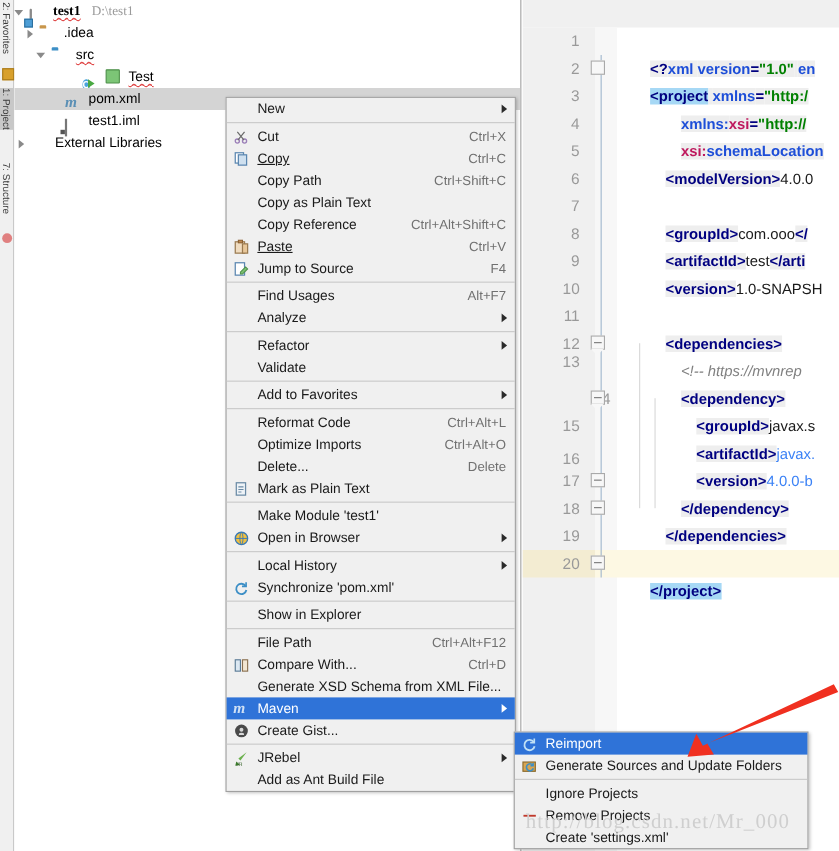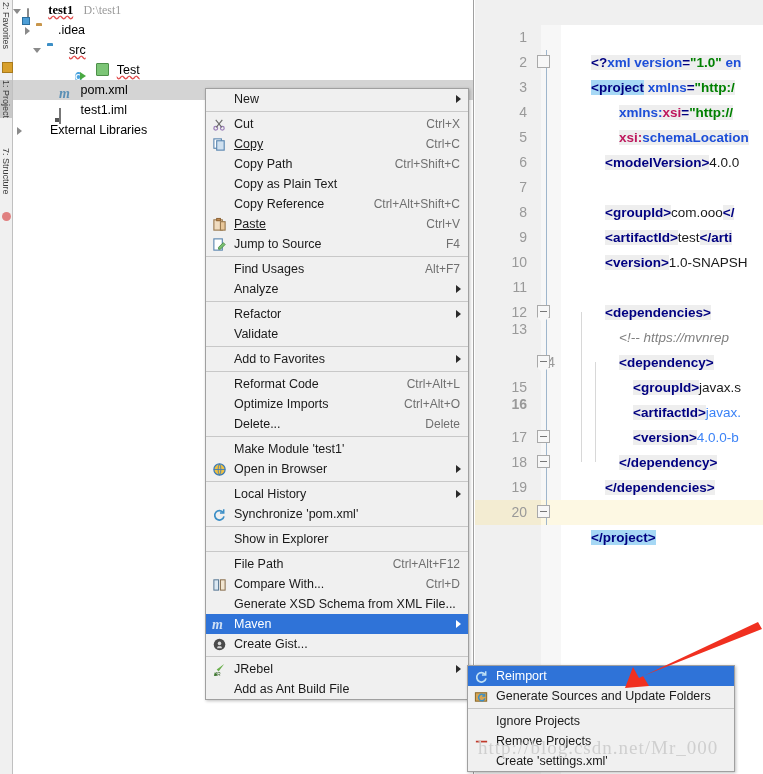--- a/index.html
+++ b/index.html
@@ -280,21 +280,21 @@
       <div class="ln" style="top:125px;">6</div>
       <div class="ln" style="top:150px;">7</div>
       <div class="ln" style="top:175px;">8</div>
       <div class="ln" style="top:200px;">9</div>
       <div class="ln" style="top:225px;">10</div>
       <div class="ln" style="top:250px;">11</div>
       <div class="ln" style="top:275px;">12</div>
       <div class="ln" style="top:292px;">13</div>
       <div class="ln" style="top:325px;padding-left:28px;">14</div>
       <div class="ln" style="top:350px;">15</div>
-      <div class="ln" style="top:367px;font-weight:bold;">16</div>
+      <div class="ln" style="top:380px;">16</div>
       <div class="ln" style="top:400px;">17</div>
       <div class="ln" style="top:425px;">18</div>
       <div class="ln" style="top:450px;">19</div>
       <div class="ln" style="top:475px;">20</div>
 
       <div class="foldtri" style="left:62px;top:30px;"></div>
       <div class="foldbox" style="left:62px;top:30px;"></div>
       <div class="foldbox minus" style="left:62px;top:280px;"></div>
       <div class="foldtri" style="left:62px;top:292px;"></div>
       <div class="foldbox minus" style="left:62px;top:330px;"></div>
@@ -453,20 +453,27 @@
     <div class="mi">
       <span>Optimize Imports</span>
       <span class="acc">Ctrl+Alt+O</span>
     </div>
 
     <div class="mi">
       <span>Delete...</span>
       <span class="acc">Delete</span>
     </div>
 
+    <div class="mi">
+      <svg class="mico-box" viewBox="0 0 16 16">
+        <rect x="3" y="2" width="9" height="12" fill="#eef3f7" stroke="#6a8aa5" stroke-width="1.2"></rect>
+        <path d="M5 6h5M5 8.5h5M5 11h3" stroke="#6a8aa5" stroke-width="1"></path>
+      </svg>
+      <span>Mark as Plain Text</span>
+    </div>
     <div class="sep"></div>
 
     <div class="mi">
       <span>Make Module 'test1'</span>
     </div>
 
     <div class="mi">
       <svg class="mico-box" viewBox="0 0 16 16">
         <circle cx="8" cy="8" r="6" fill="#f0c040" stroke="#3a7ab5" stroke-width="1.3"></circle>
         <path d="M2 8h12M8 2c2 2 2 10 0 12M8 2C6 4 6 12 8 14" stroke="#3a7ab5" stroke-width="0.9" fill="none"></path>

